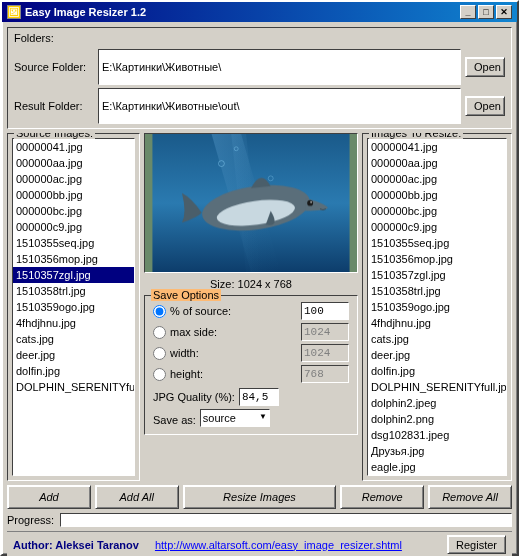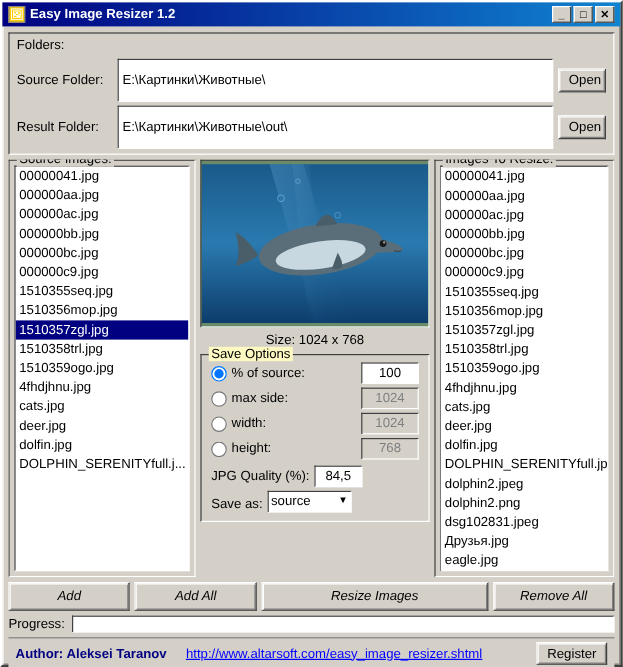--- a/index.html
+++ b/index.html
@@ -146,21 +146,21 @@
     .main-body {
       display: flex;
       flex-direction: row;
       gap: 4px;
       flex: 1;
       overflow: hidden;
     }
 
     
     .source-panel {
-      width: 156px;
+      width: 133px;
       border: 1px solid #808080;
       border-top-color: #404040;
       border-left-color: #404040;
       border-right-color: #ffffff;
       border-bottom-color: #ffffff;
       display: flex;
       flex-direction: column;
       padding: 4px;
       position: relative;
     }
@@ -282,21 +282,21 @@
       position: relative;
       display: flex;
       flex-direction: column;
       gap: 3px;
     }
 
     .save-options-label {
       position: absolute;
       top: -7px;
       left: 6px;
-      background: #fef9c3;
+      background: #fdba74;
       padding: 0 2px;
     }
 
     .radio-row {
       display: flex;
       align-items: center;
       gap: 4px;
     }
 
     .radio-input {
@@ -312,23 +312,23 @@
     .number-input {
       width: 48px;
       height: 18px;
       border: 1px solid #808080;
       border-top-color: #404040;
       border-left-color: #404040;
       border-right-color: #ffffff;
       border-bottom-color: #ffffff;
       background: white;
       font-size: 11px;
-      font-family: Liberation Sans, sans-serif;
+      font-family: Liberation Mono, monospace;
       padding: 0 2px;
-      text-align: center;
+      text-align: left;
     }
 
     .number-input:disabled {
       background: #d4d0c8;
       color: #808080;
     }
 
     .jpg-quality-row {
       display: flex;
       align-items: center;
@@ -637,20 +637,21 @@
             <div class="list-box-item">Друзья.jpg</div>
             <div class="list-box-item">eagle.jpg</div>
           </div>
       </div>
     </div>
 
     <div class="bottom-buttons">
       <button class="bottom-btn">Add</button>
       <button class="bottom-btn">Add All</button>
       <button class="bottom-btn" style="flex:2;">Resize Images</button>
+      <button class="bottom-btn">Remove</button>
       <button class="bottom-btn">Remove All</button>
     </div>
 
     <div class="progress-row">
       <span class="progress-label">Progress:</span>
       <div class="progress-bar-container">
         <div class="progress-bar-fill" id="progress-fill" style="width: 0%;"></div>
       </div>
     </div>
 

